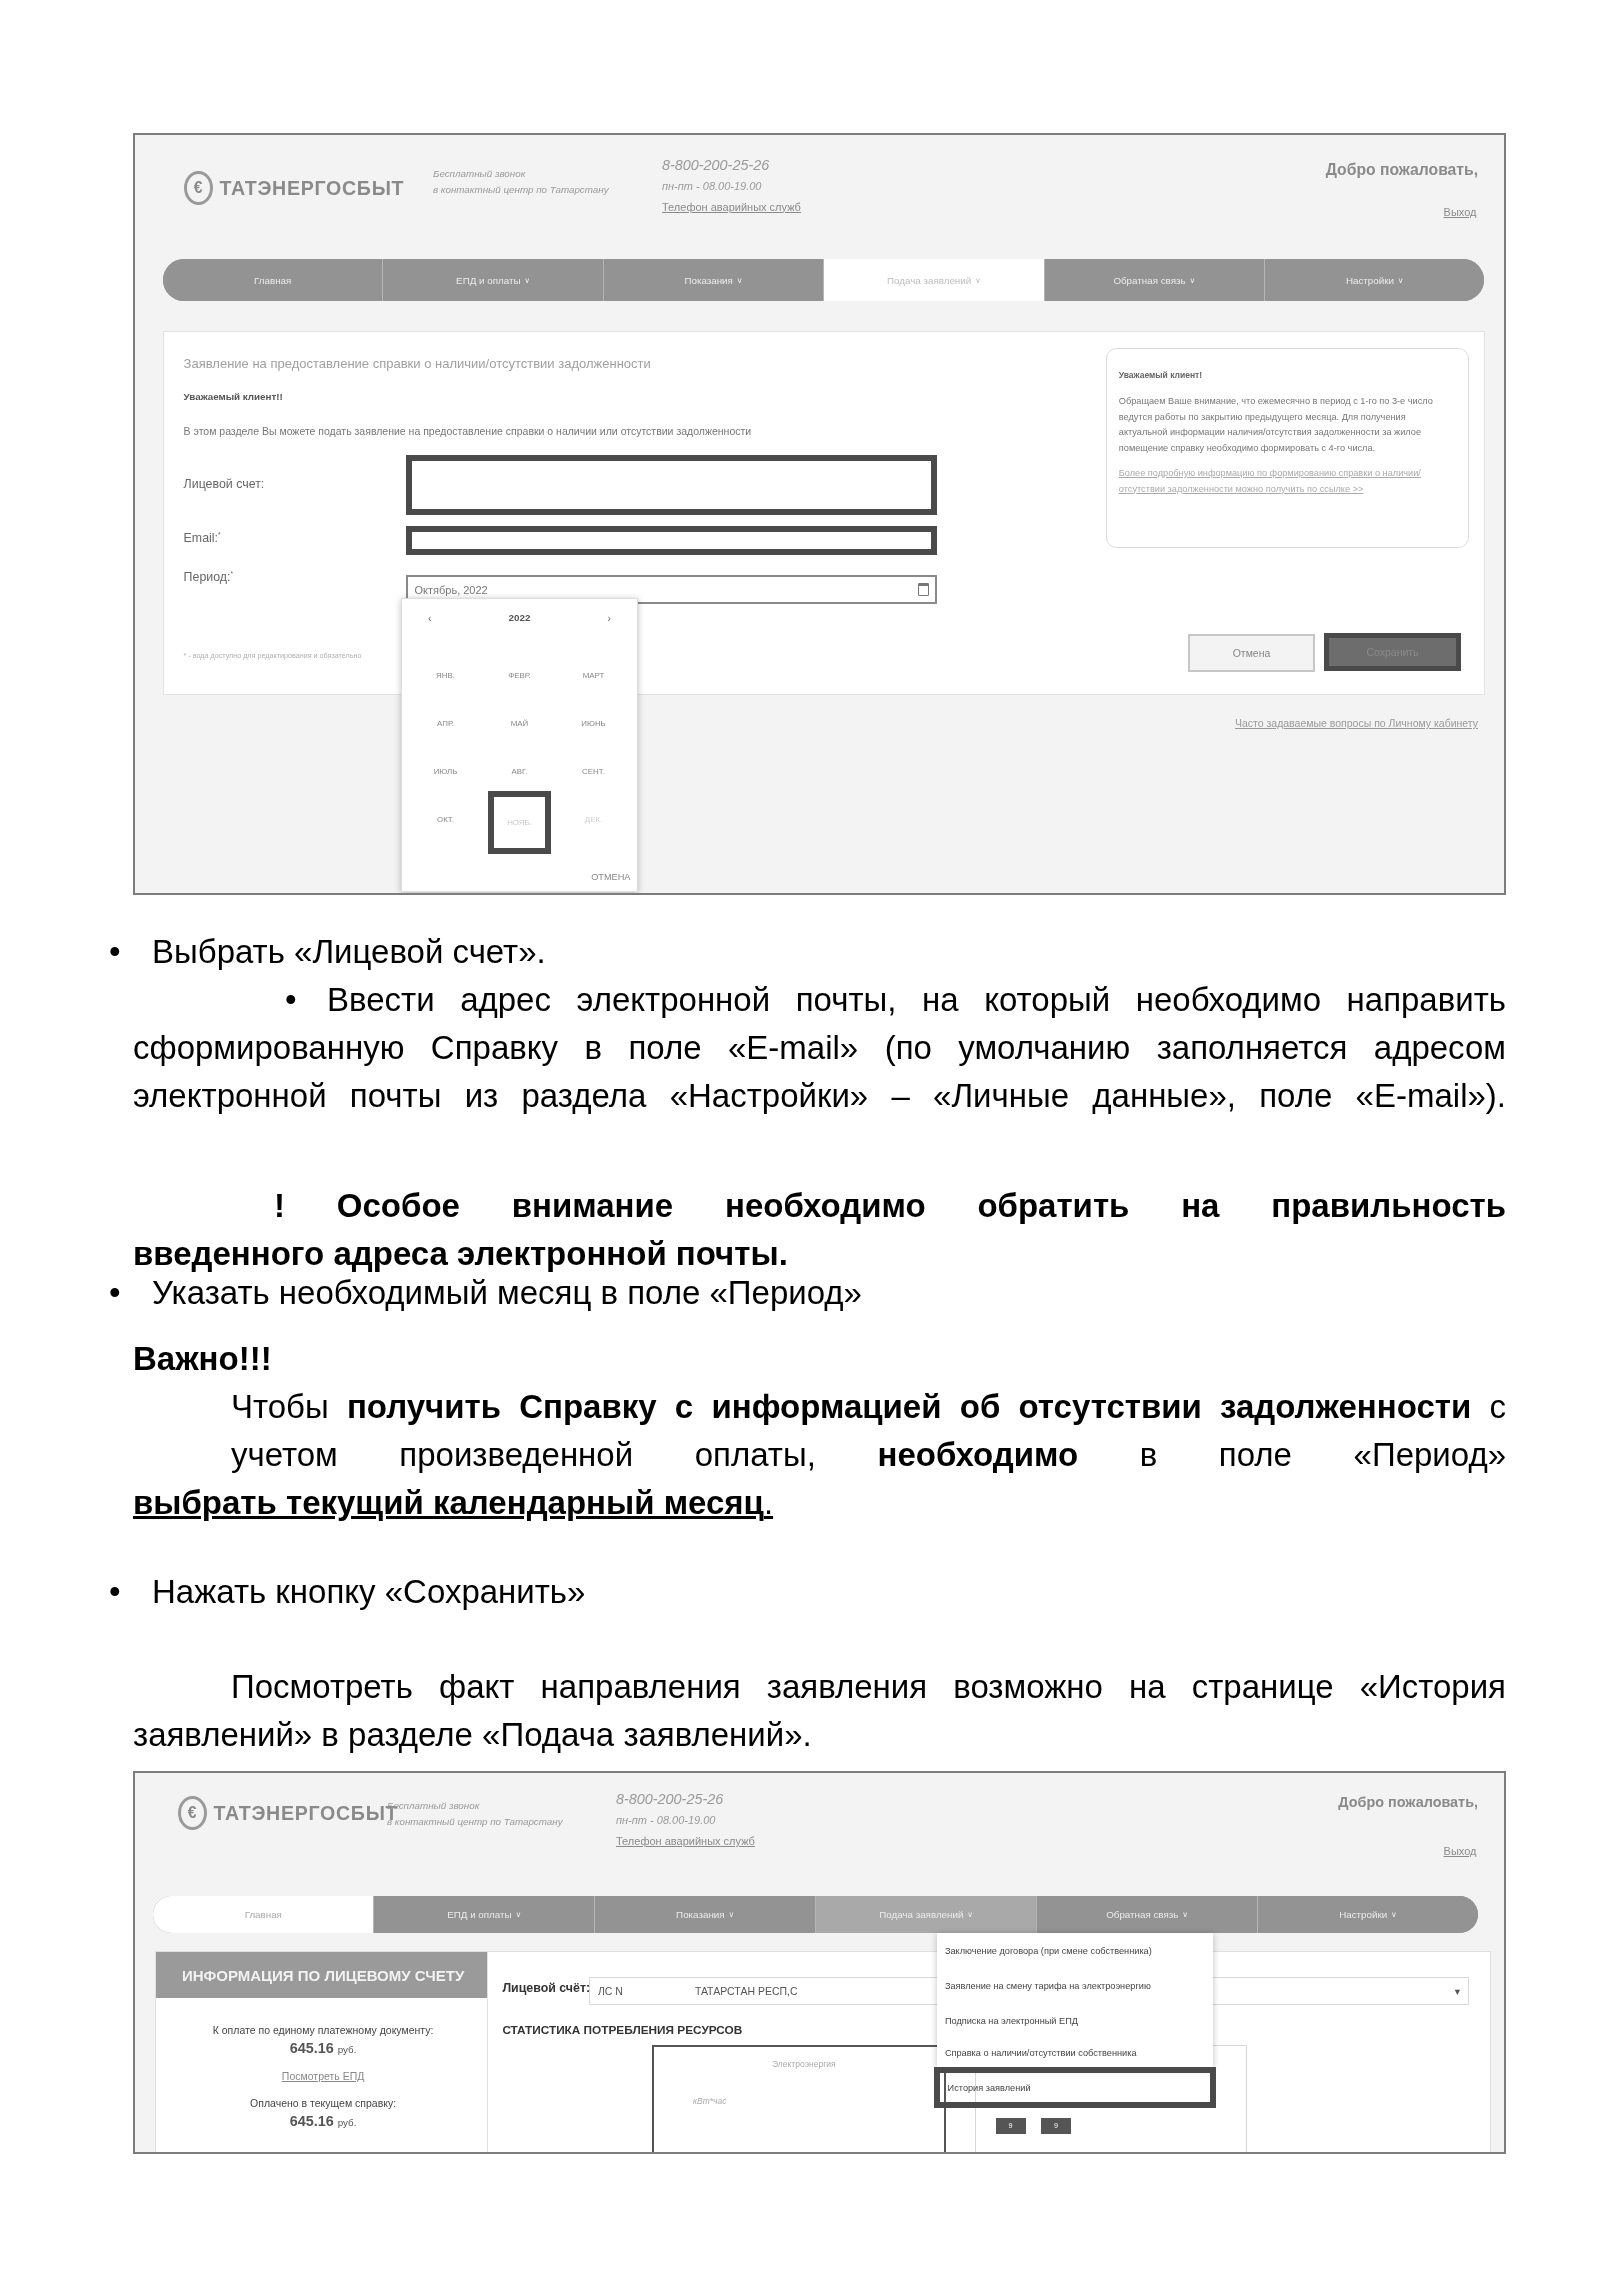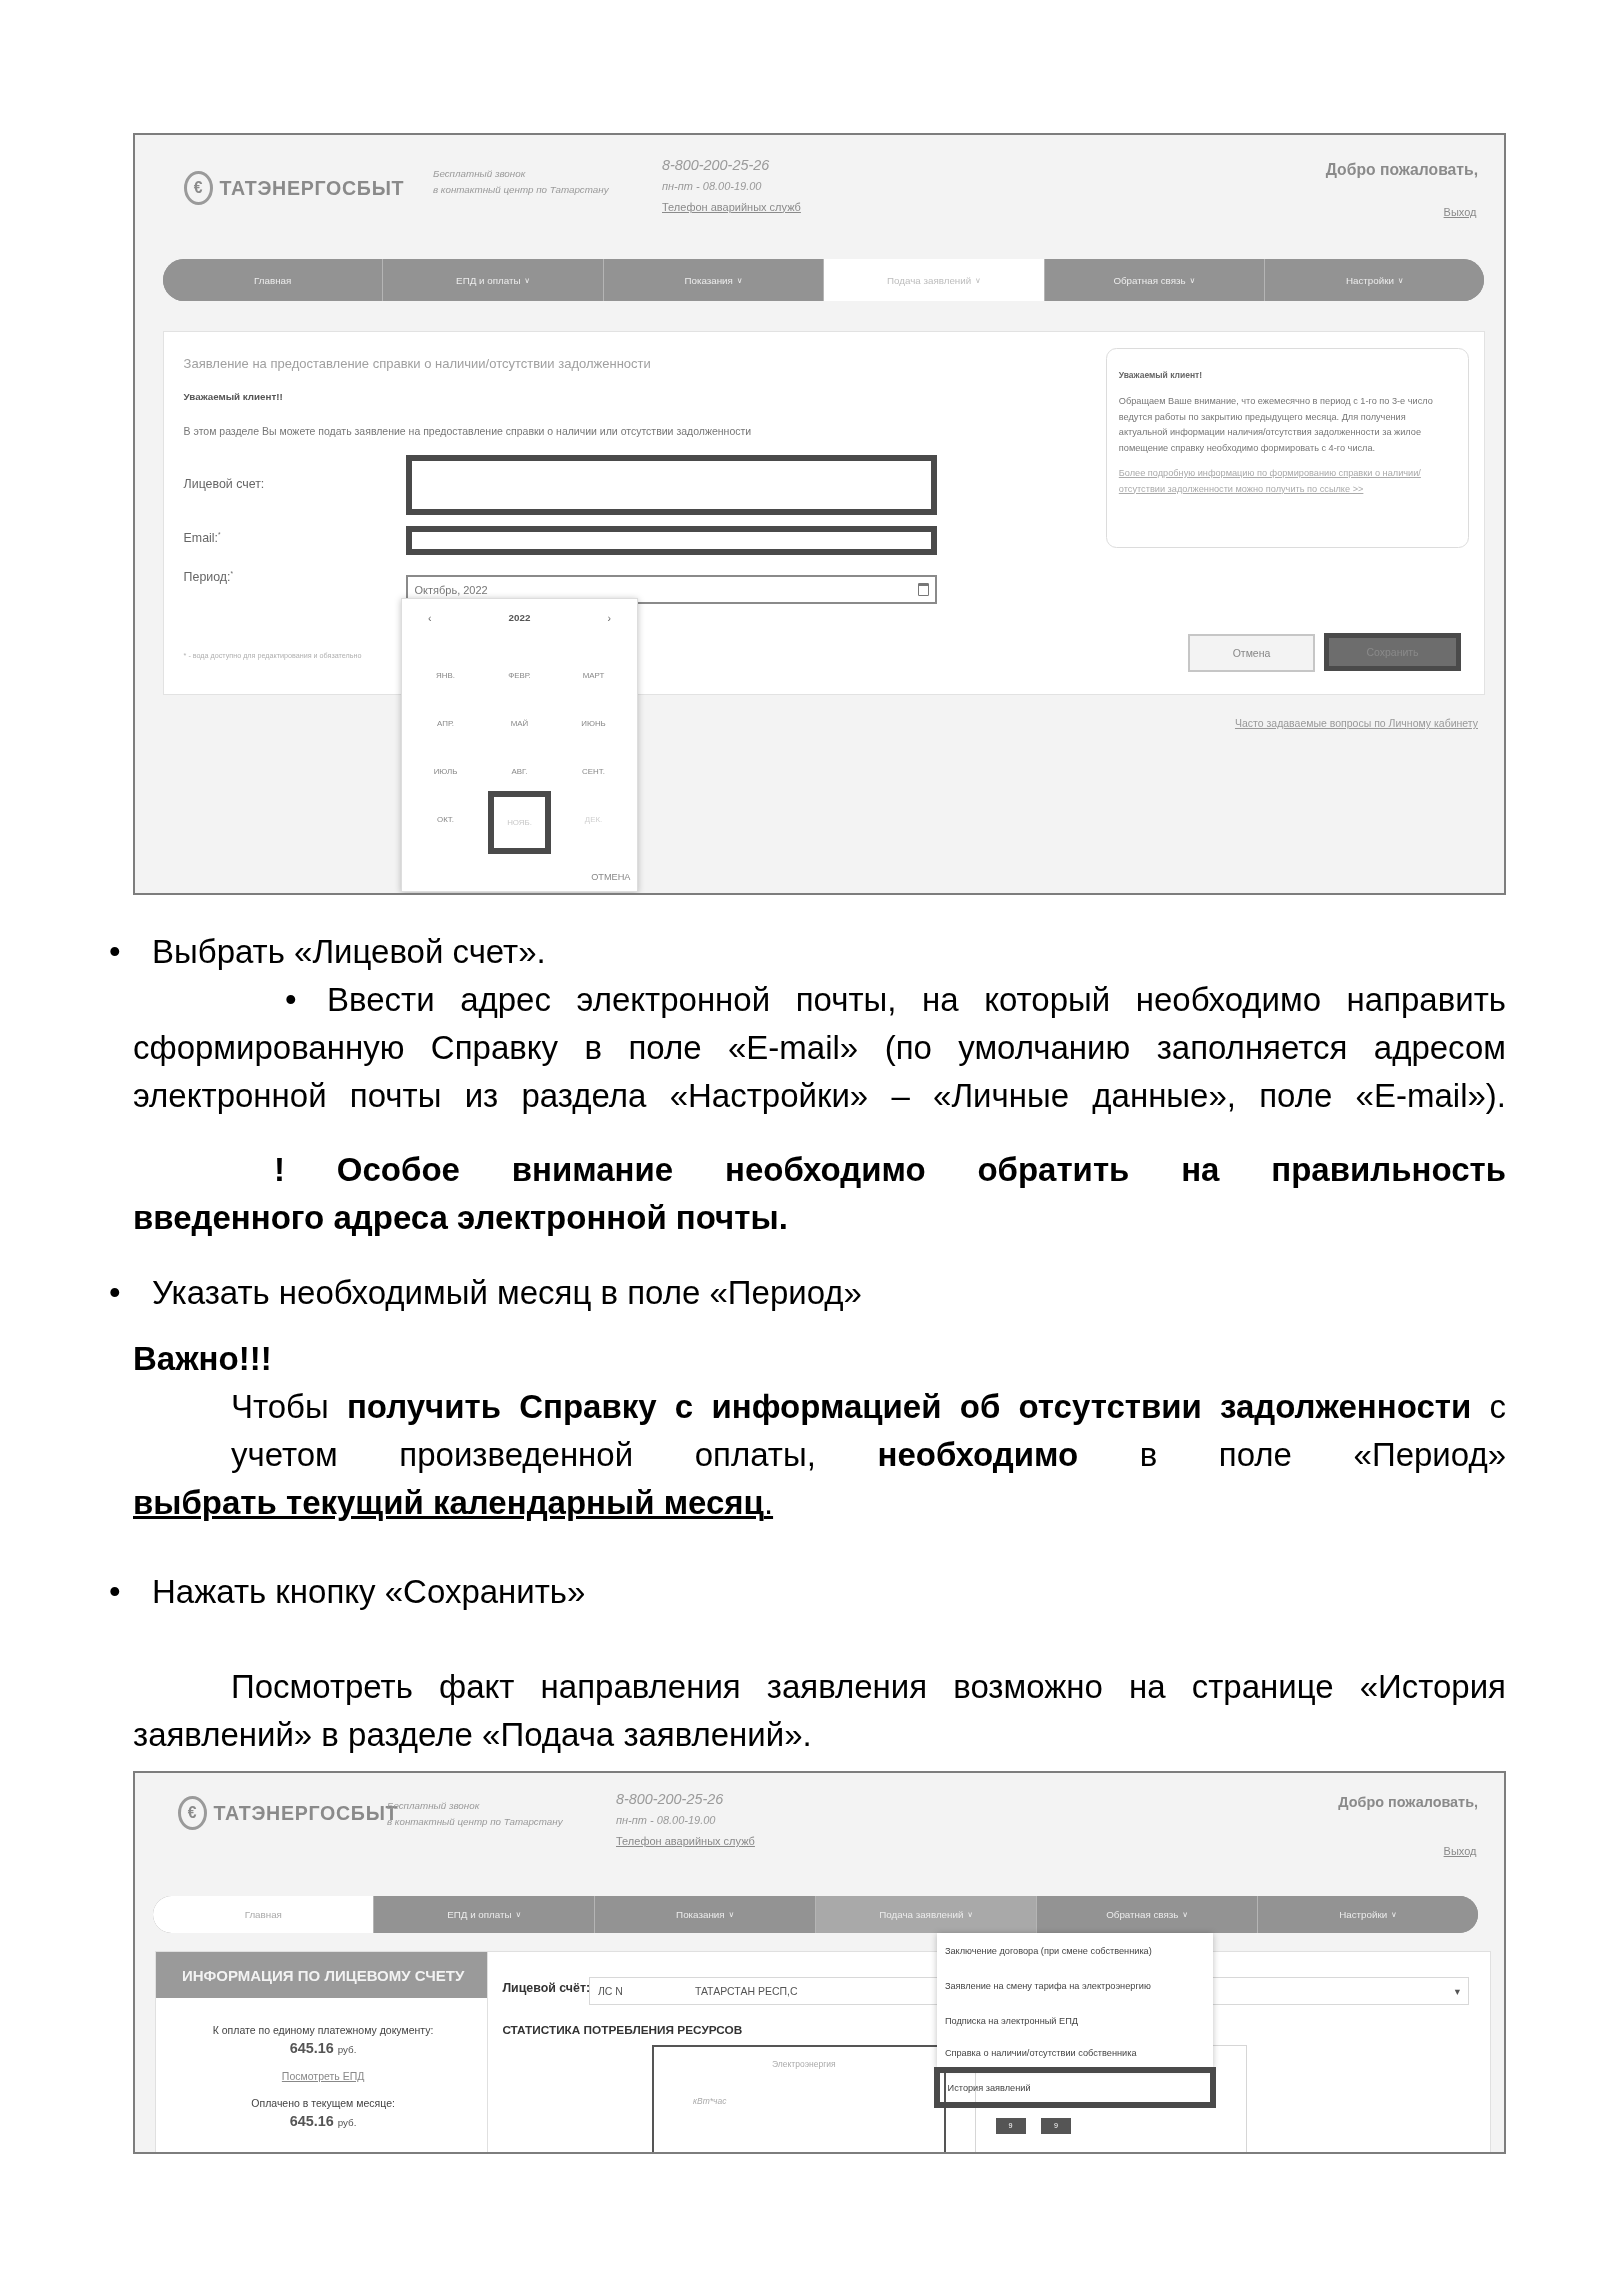--- a/index.html
+++ b/index.html
@@ -190,21 +190,21 @@
 
 <div class="doc bullet" style="top:928px;">Выбрать «Лицевой счет».</div>
 
 <div class="doc" style="top:976px;">
   <div class="justify" style="padding-left:194px; position:relative;"><span style="position:absolute; left:152px;">•</span><span>Ввести адрес электронной почты, на который необходимо направить</span></div>
   <div class="justify">сформированную Справку в поле «E-mail» (по умолчанию заполняется адресом</div>
   <div class="justify">электронной почты из раздела «Настройки» – «Личные данные», поле «E-mail»).</div>
 </div>
 
 <div class="doc" style="top:1146px; font-weight:bold;">
-  <div class="justify" style="padding-left:141px;">! Особое внимание необходимо обратить на правильность</div>
+  <div class="justify" style="padding-left:141px;margin-top:36px;">! Особое внимание необходимо обратить на правильность</div>
   <div>введенного адреса электронной почты.</div>
 </div>
 
 <div class="doc bullet" style="top:1269px;">Указать необходимый месяц в поле «Период»</div>
 
 <div class="doc" style="top:1335px; font-weight:bold;">Важно!!!</div>
 
 <div class="doc" style="top:1383px;">
   <div class="justify" style="padding-left:98px;"><span>Чтобы </span><b>получить Справку с информацией об отсутствии задолженности</b><span> с учетом произведенной оплаты, </span><b>необходимо</b><span> в поле «Период»</span></div>
   <div><b><u>выбрать текущий календарный месяц</u></b><u>.</u></div>
@@ -258,21 +258,21 @@
         <span>Настройки</span>
         <span class="chev">∨</span>
       </div>
   </div>
 
   <div class="side">
     <div class="side-head" style="height:46px;">ИНФОРМАЦИЯ ПО ЛИЦЕВОМУ СЧЕТУ</div>
     <div class="side-row" style="margin-top:26px;">К оплате по единому платежному документу:</div>
     <div class="side-amt" style="margin-top:3.9px;"><span>645.16</span> <small>руб.</small></div>
     <div class="side-link" style="margin-top:14.4px;">Посмотреть ЕПД</div>
-    <div class="side-row" style="margin-top:14.4px;">Оплачено в текущем месяце:</div>
+    <div class="side-row" style="margin-top:14.4px;">Оплачено в текущем справку:</div>
     <div class="side-amt" style="margin-top:3.9px;"><span>645.16</span> <small>руб.</small></div>
   </div>
 
   <div class="main2">
     <div class="acc-label" style="top:29.4px;">Лицевой счёт:</div>
     <div class="acc-select">
       <span><span>ЛС N</span><span style="margin-left:72px;">ТАТАРСТАН РЕСП,С</span><span style="margin-left:216px;">д.-, корп.-, кв.-,комн.-</span></span>
       <span>▾</span>
     </div>
     <div class="stat-title">СТАТИСТИКА ПОТРЕБЛЕНИЯ РЕСУРСОВ</div>

